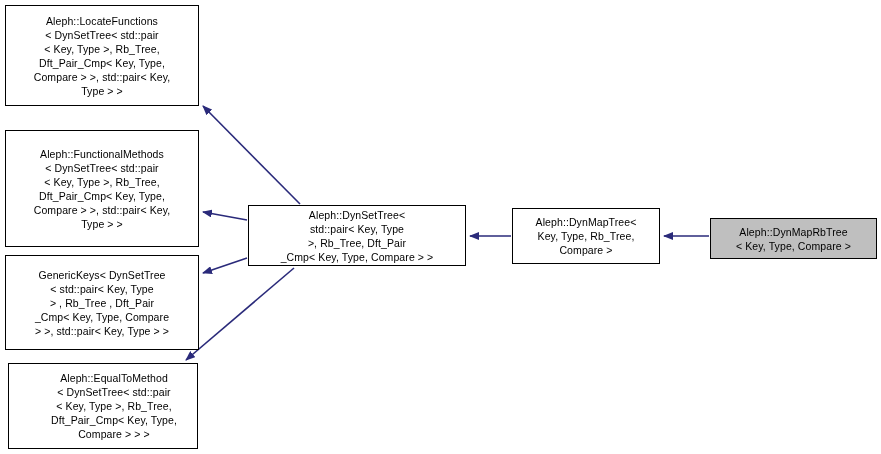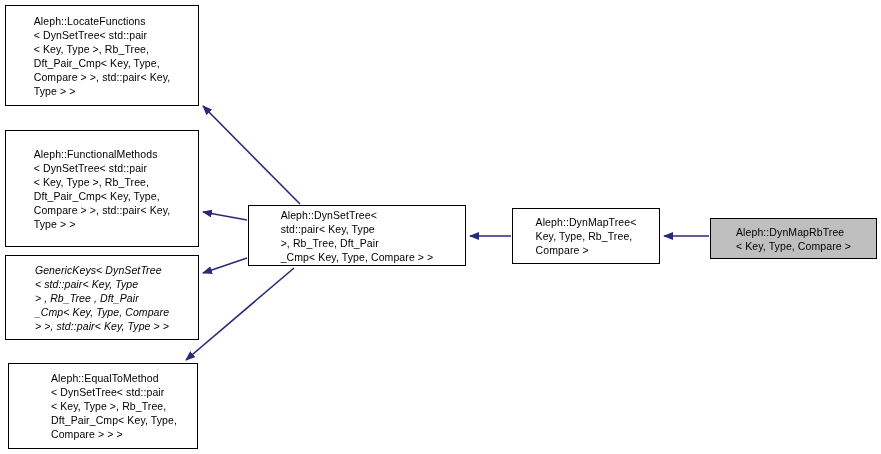--- a/index.html
+++ b/index.html
@@ -26,20 +26,21 @@
     pointer-events: none;
   }
   .node {
     position: absolute;
     box-sizing: border-box;
     border: 1px solid #000000;
     background: #ffffff;
     display: flex;
     align-items: center;
     justify-content: center;
+    text-align: center;
     font-size: 10.5px;
     line-height: 14px;
     color: #000000;
     white-space: pre-line;
     letter-spacing: 0.1px;
     z-index: 2;
   }
   .node.highlight {
     background: #bfbfbf;
     border: 1px solid #000000;
@@ -86,21 +87,21 @@
 
   <div class="node" style="left:5px; top:130px; width:194px; height:117px;">
     <span class="label">Aleph::FunctionalMethods
 &lt; DynSetTree&lt; std::pair
 &lt; Key, Type &gt;, Rb_Tree,
  Dft_Pair_Cmp&lt; Key, Type,
  Compare &gt; &gt;, std::pair&lt; Key,
 Type &gt; &gt;</span>
   </div>
 
-  <div class="node" style="left:5px; top:255px; width:194px; height:85px;font-style:italic;">
+  <div class="node" style="left:5px; top:255px; width:194px; height:95px;">
     <span class="label">GenericKeys&lt; DynSetTree
 &lt; std::pair&lt; Key, Type
  &gt; , Rb_Tree , Dft_Pair
 _Cmp&lt; Key, Type, Compare
 &gt; &gt;, std::pair&lt; Key, Type &gt; &gt;</span>
   </div>
 
   <div class="node" style="left:8px; top:363px; width:190px; height:86px;padding-left:22px;">
     <span class="label">Aleph::EqualToMethod
 &lt; DynSetTree&lt; std::pair

